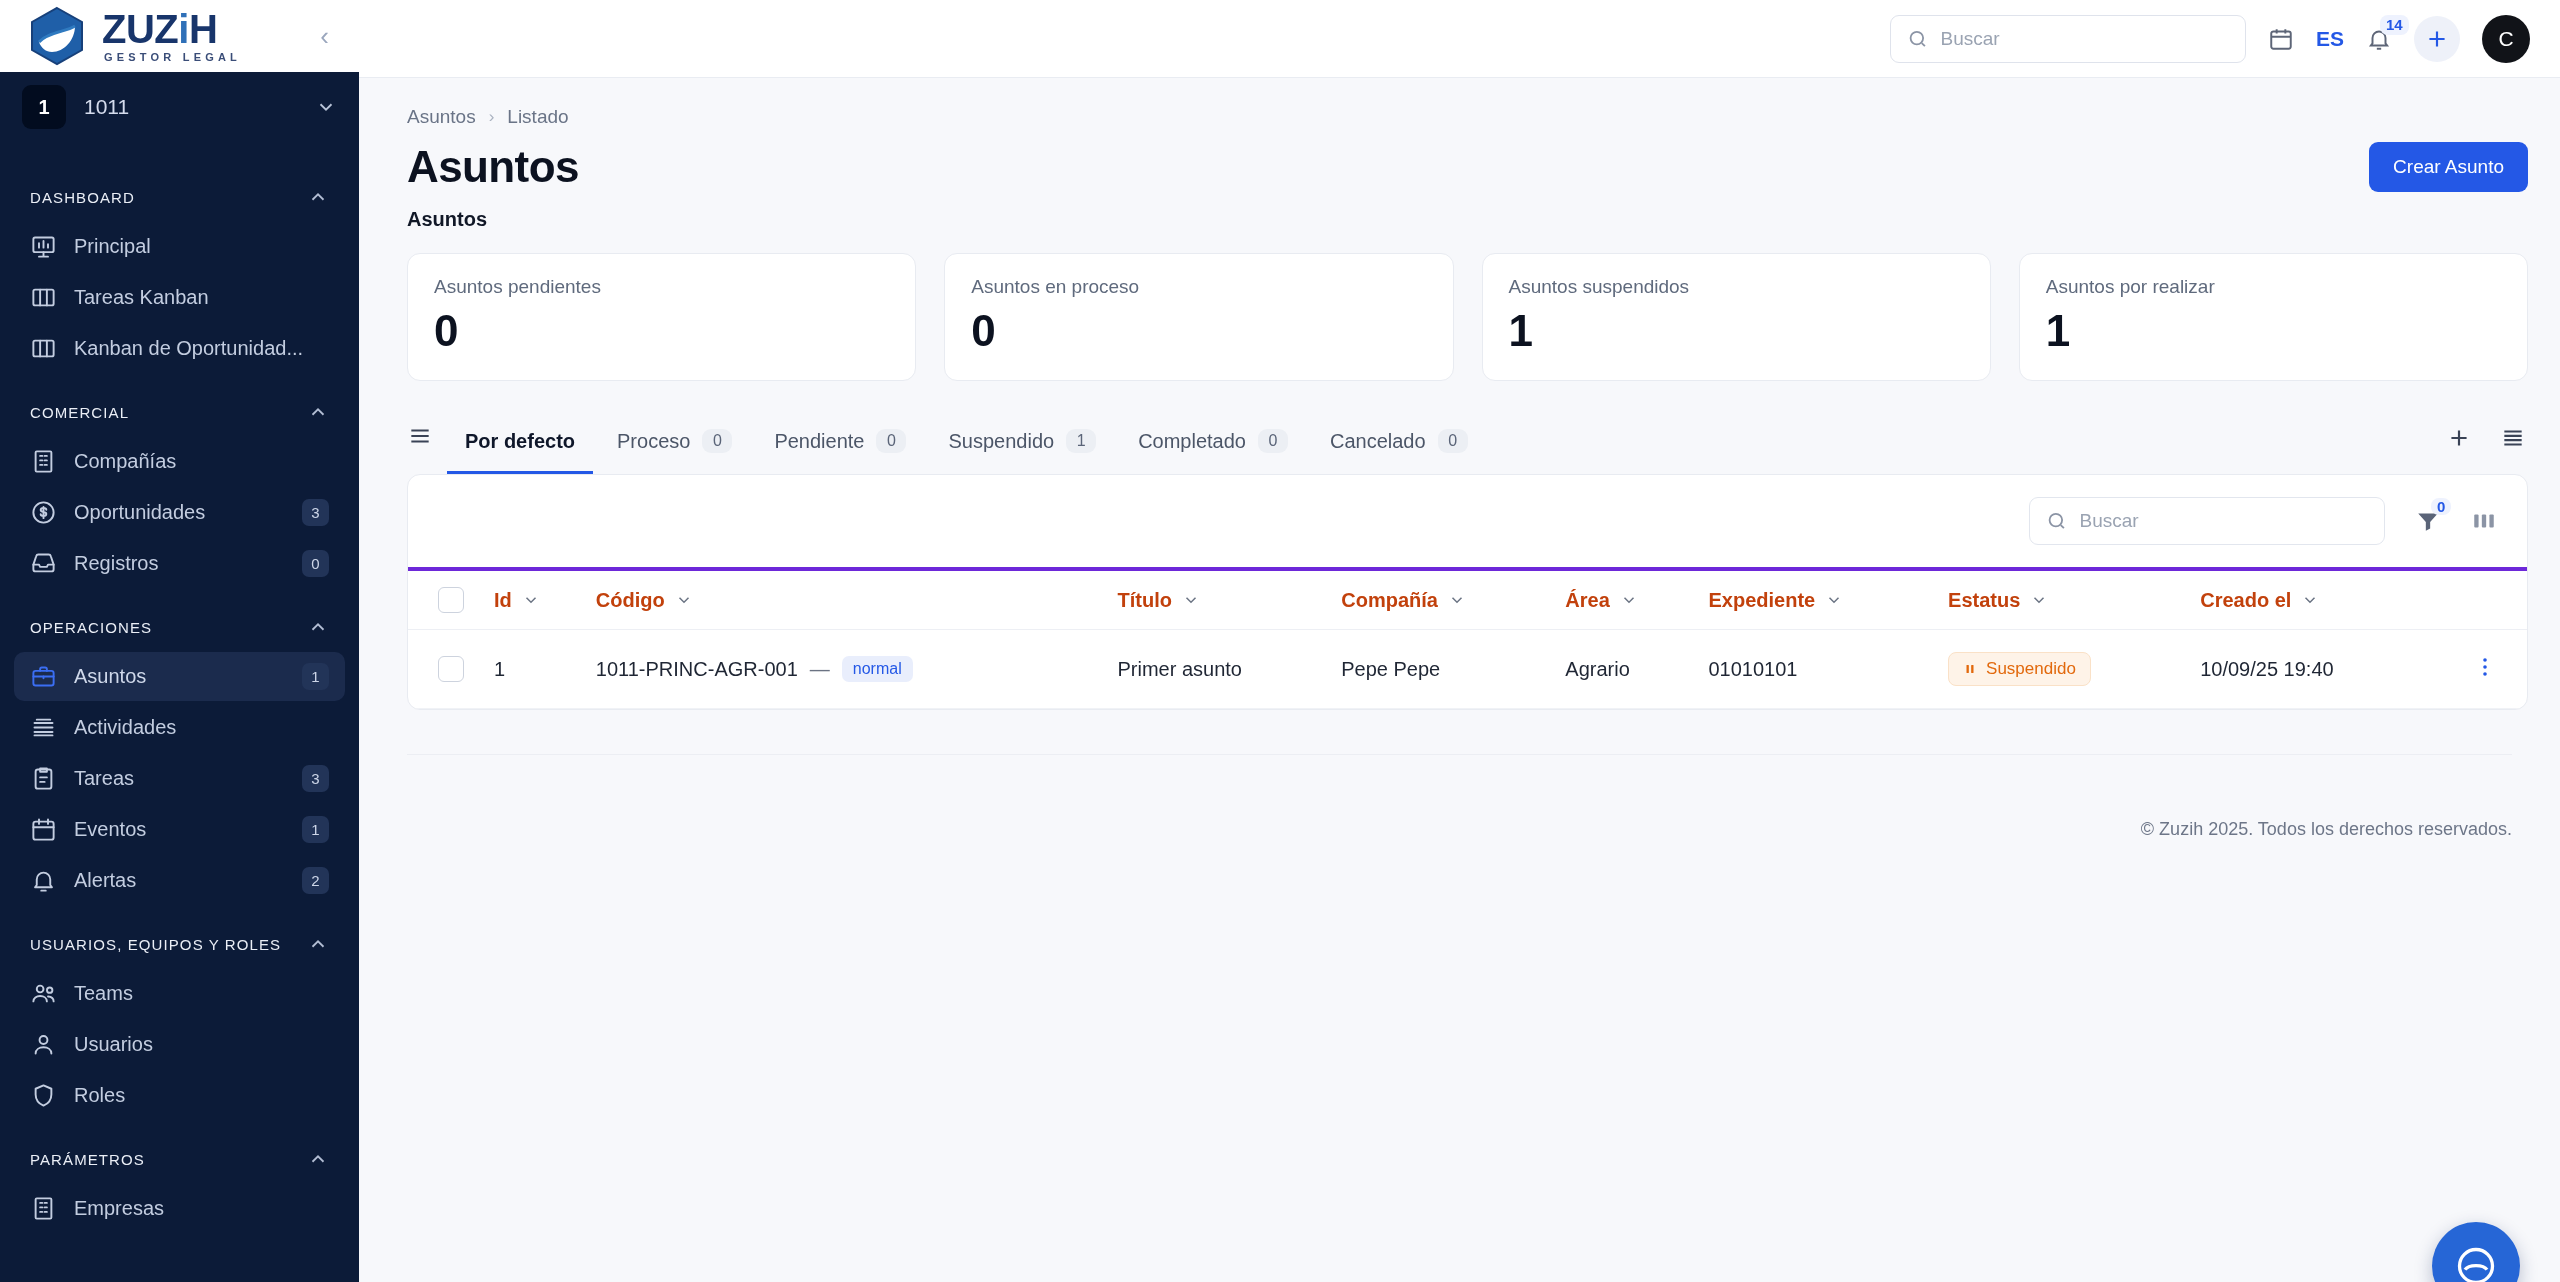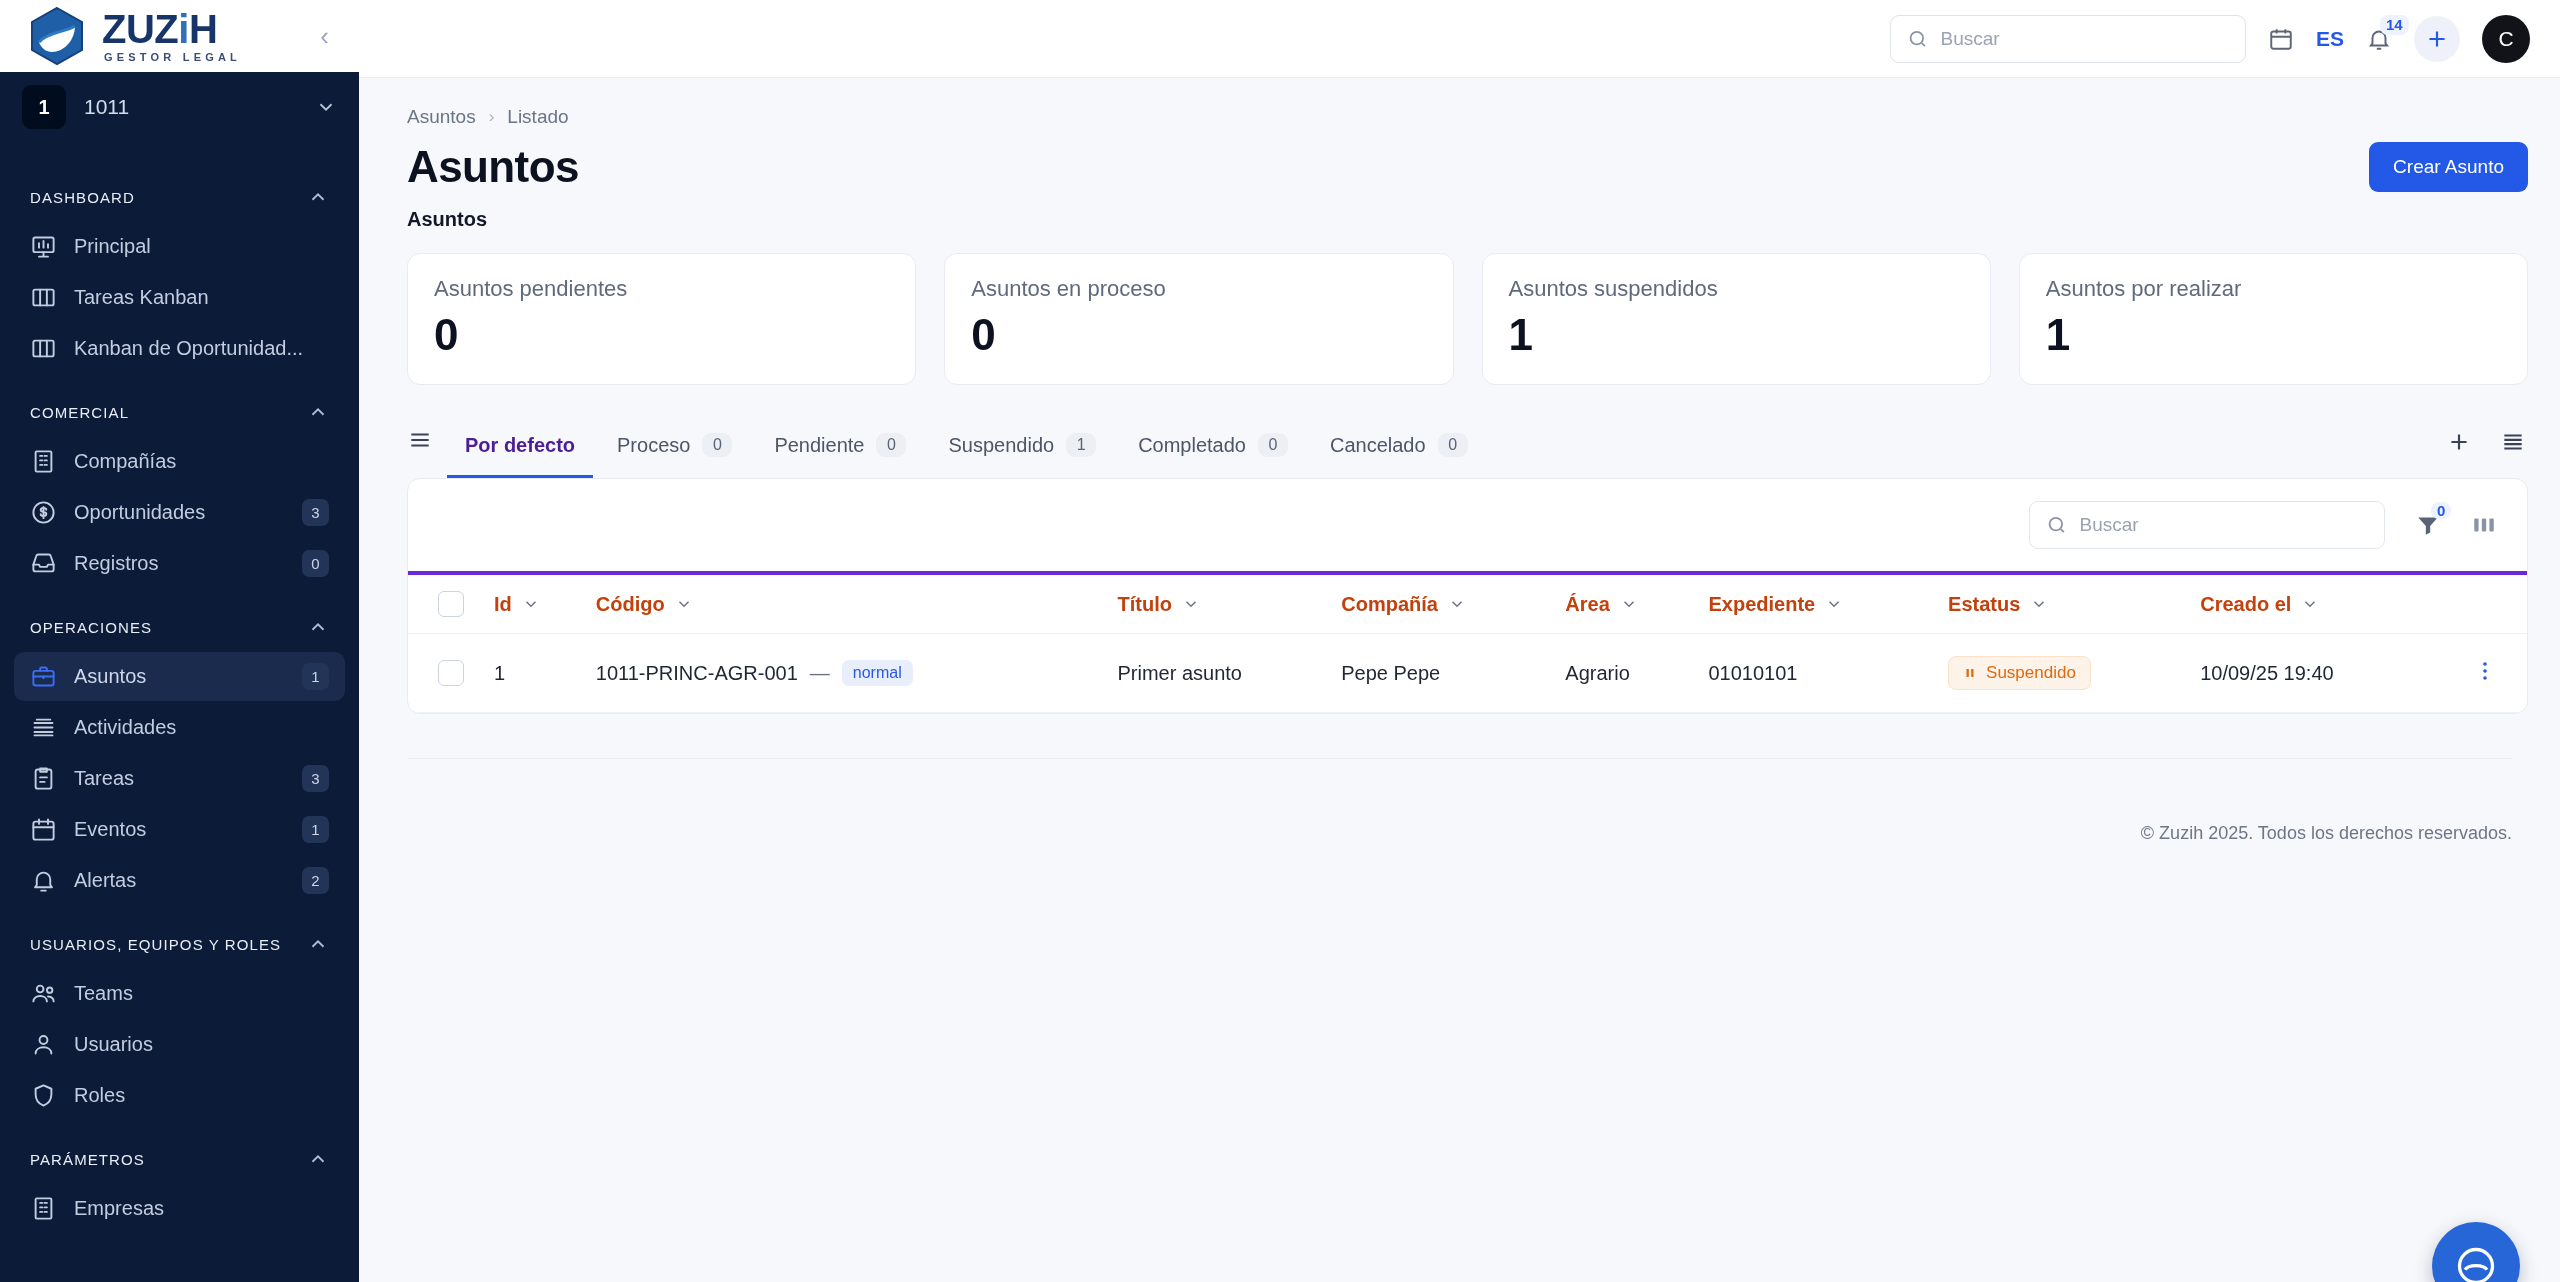--- a/index.html
+++ b/index.html
@@ -139,34 +139,34 @@
   }
   .subtitle { padding: 16px 0 0 24px; font-size: 20px; font-weight: 700; color: #111827; }
 
   .cards {
     display: flex; gap: 28px; padding: 22px 8px 0 24px;
   }
   .card {
     flex: 1; background: #fff; border: 1px solid #e8ebf1; border-radius: 13px;
     padding: 22px 26px 24px 26px; min-height: 122px;
   }
-  .card-label { font-size: 22px; color: #5f6a7d; }
+  .card-label { font-size: 19px; color: #5f6a7d; }
   .card-value { font-size: 44px; font-weight: 700; color: #0c1220; margin-top: 8px; }
 
   .tabs-row {
     display: flex; align-items: center; gap: 0;
     padding: 26px 10px 0 24px; margin-top: 8px;
   }
   .tabs { display: flex; align-items: flex-end; gap: 6px; }
   .tab {
     display: flex; align-items: center; gap: 12px;
     padding: 14px 18px 18px 18px; font-size: 20px; color: #4c5668; cursor: pointer;
     border-bottom: 3px solid transparent; white-space: nowrap;
   }
-  .tab.active { color: #4c1d95; font-weight: 700; border-bottom-color: #2458e6; }
+  .tab.active { color: #0f172a; font-weight: 700; border-bottom-color: #2458e6; }
   .tab-count {
     background: #eceff4; color: #5a6478; border-radius: 9px;
     font-size: 16px; padding: 3px 10px; min-width: 30px; text-align: center;
   }
   .tabs-actions { margin-left: auto; display: flex; align-items: center; gap: 28px; padding-bottom: 14px; }
   .tabs-actions .ticon { color: #3a4356; }
 
   .panel {
     background: #fff; border: 1px solid #e8ebf1; border-radius: 13px;
     margin: 0 8px 0 24px; overflow: hidden;

